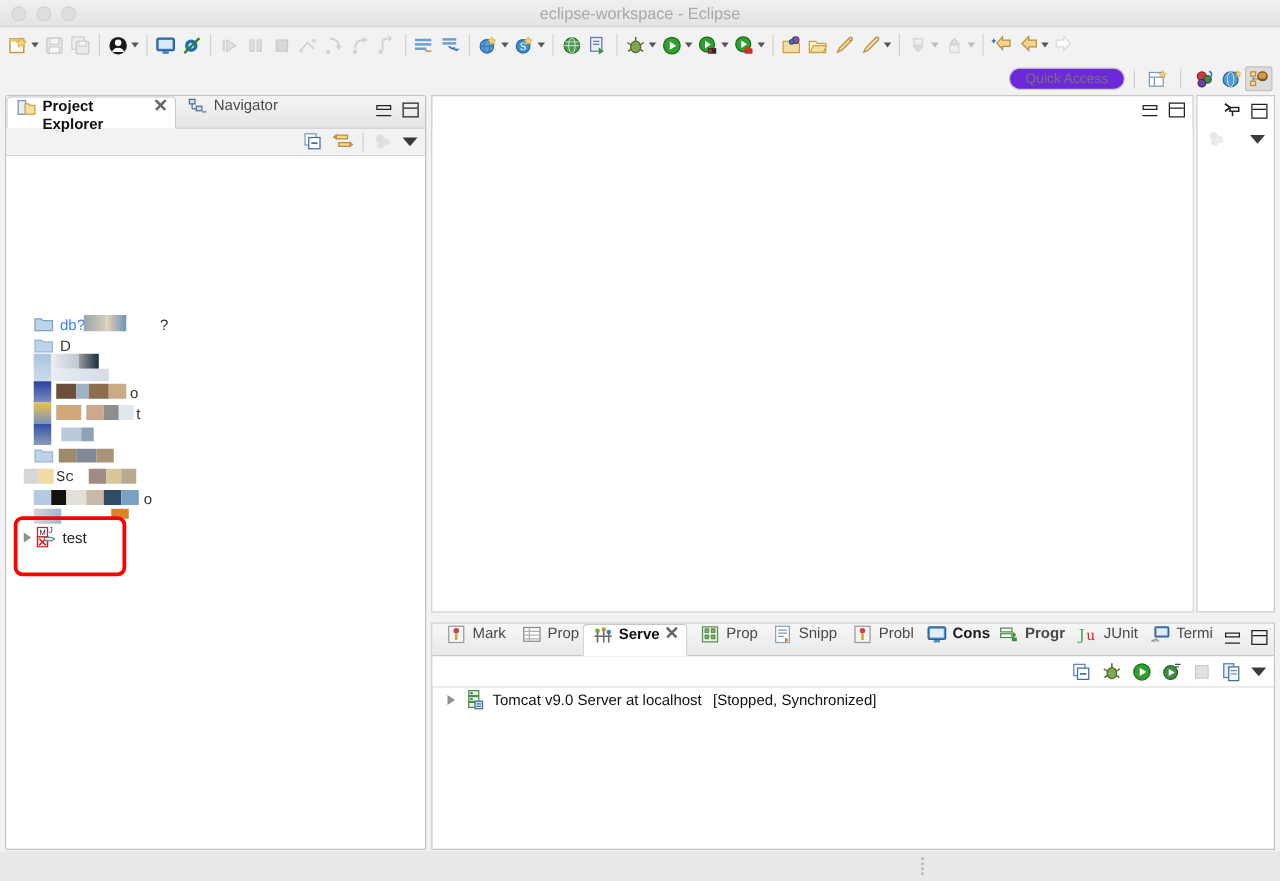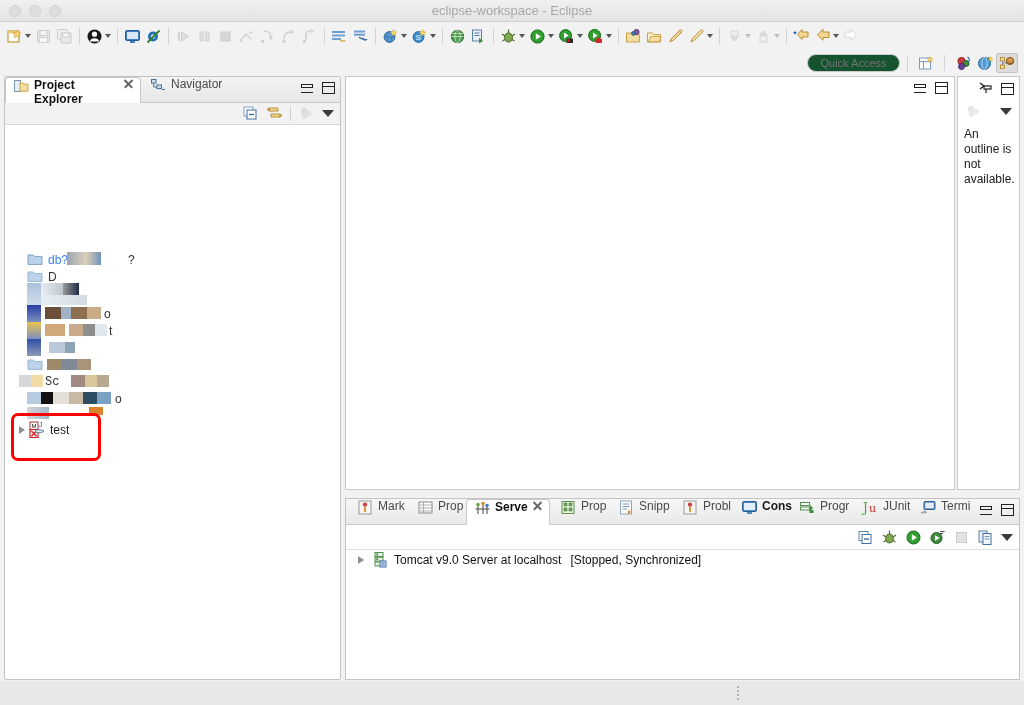--- a/index.html
+++ b/index.html
@@ -49,21 +49,21 @@
   .ic { width: 17px; height: 17px; display: block; }
 
   
   .qarow {
     position: absolute; left: 0; top: 50px; width: 1024px; height: 26px;
     background: #f2f2f2; display: flex; align-items: center;
     justify-content: flex-end; padding-right: 6px;
   }
   .quick-access {
     width: 93px; height: 18px; border: 1px solid #c9c9c9; border-radius: 9px;
-    background: #14532d; color: #b0b0b0; font-size: 11px;
+    background: #6d28d9; color: #b0b0b0; font-size: 11px;
     line-height: 16px; text-align: center;
   }
   .qa-sep { width: 1px; height: 16px; background: #d3d3d3; margin: 0 7px; }
   .persp-btn { width: 22px; height: 20px; display: flex; align-items: center; justify-content: center; }
   .persp-btn.active { background: #dcdcdc; border: 1px solid #c2c2c2; border-radius: 2px; }
 
   
   .panel { position: absolute; background: #fff; }
   .tabbar {
     height: 26px; position: relative;
@@ -650,21 +650,20 @@
     <div style="height:20px; display:flex; align-items:center; justify-content:space-between; padding:0 7px;">
       <span>
         <svg class="ic" viewBox="0 0 17 17" opacity=".32">
             <circle cx="6" cy="6" r="3.2" fill="#b5b5b5"></circle>
             <circle cx="10.5" cy="8.5" r="3" fill="#c2c2c2"></circle>
             <circle cx="6.5" cy="11" r="2.8" fill="#bdbdbd"></circle>
           </svg>
       </span>
       <span class="vmenu"></span>
     </div>
-    <div class="outline-text">An outline is not available.</div>
   </div>
 
   <div class="vline" style="left:955px; top:76px; width:2px; height:414px; background:#f2f2f2;"></div>
 
   <div class="panel" style="left:345px; top:498px; width:675px; height:182px; background:#fff; border:1px solid #c3c3c3;">
 
     <div class="tabbar" style="background:linear-gradient(#f6f6f6,#e9e9e9);">
 
       <div class="tab" style="left:4px; width:58px;">
         <span>
@@ -744,21 +743,21 @@
         <span>
           <svg class="ic" viewBox="0 0 17 17">
               <rect x="1.5" y="2.5" width="14" height="10" rx="1.5" fill="#4f8fc9" stroke="#2a5e94"></rect>
               <rect x="3" y="4" width="11" height="7" fill="#e2eefa"></rect>
               <rect x="6" y="13" width="5" height="2" fill="#4f8fc9"></rect>
             </svg>
         </span>
         <span>Cons</span>
       </div>
 
-      <div class="tab" style="left:446px; width:62px;">
+      <div class="tab" style="left:446px; width:62px;font-weight:bold;">
         <span>
           <svg class="ic" viewBox="0 0 17 17">
               <rect x="1.5" y="3.5" width="9" height="3" fill="#fff" stroke="#4f8f4f"></rect>
               <rect x="1.5" y="8" width="9" height="3" fill="#fff" stroke="#4f8f4f"></rect>
               <path d="M11 6 l3 3 -3 3z" fill="#3f8c3f"></path>
               <rect x="10.5" y="11" width="4" height="3" fill="#3f8c3f"></rect>
             </svg>
         </span>
         <span>Progr</span>
       </div>

